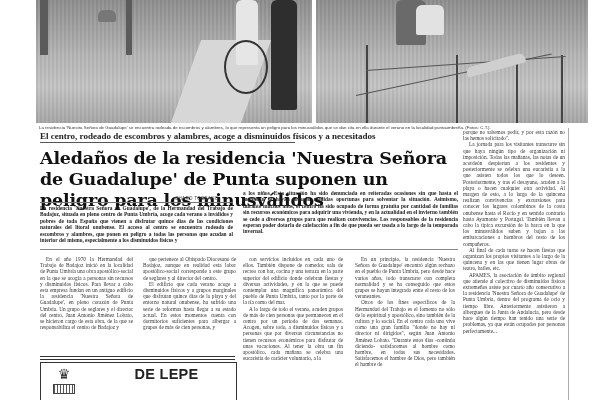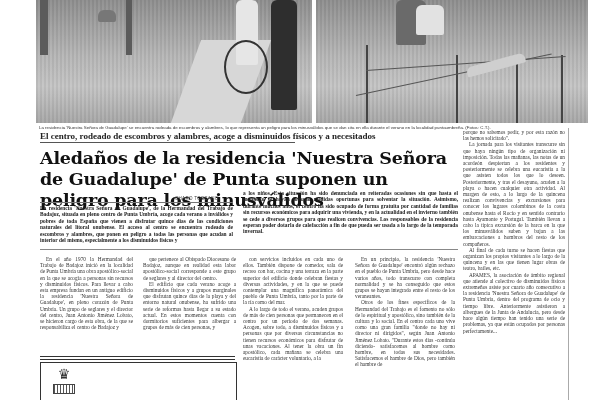--- a/index.html
+++ b/index.html
@@ -116,16 +116,17 @@
   </div>
   <div class="vrule" style="left:568px;top:128px;height:272px;"></div>
 
   <div class="ad-rule"></div>
   <div class="ad">
     <div class="crest">
       <span class="crown">♛</span>
       <span class="shield"></span>
     </div>
     <div class="ad-title">
+      <div>DE LEPE</div>
     </div>
   </div>
 
 </div>
 
 </body></html>

